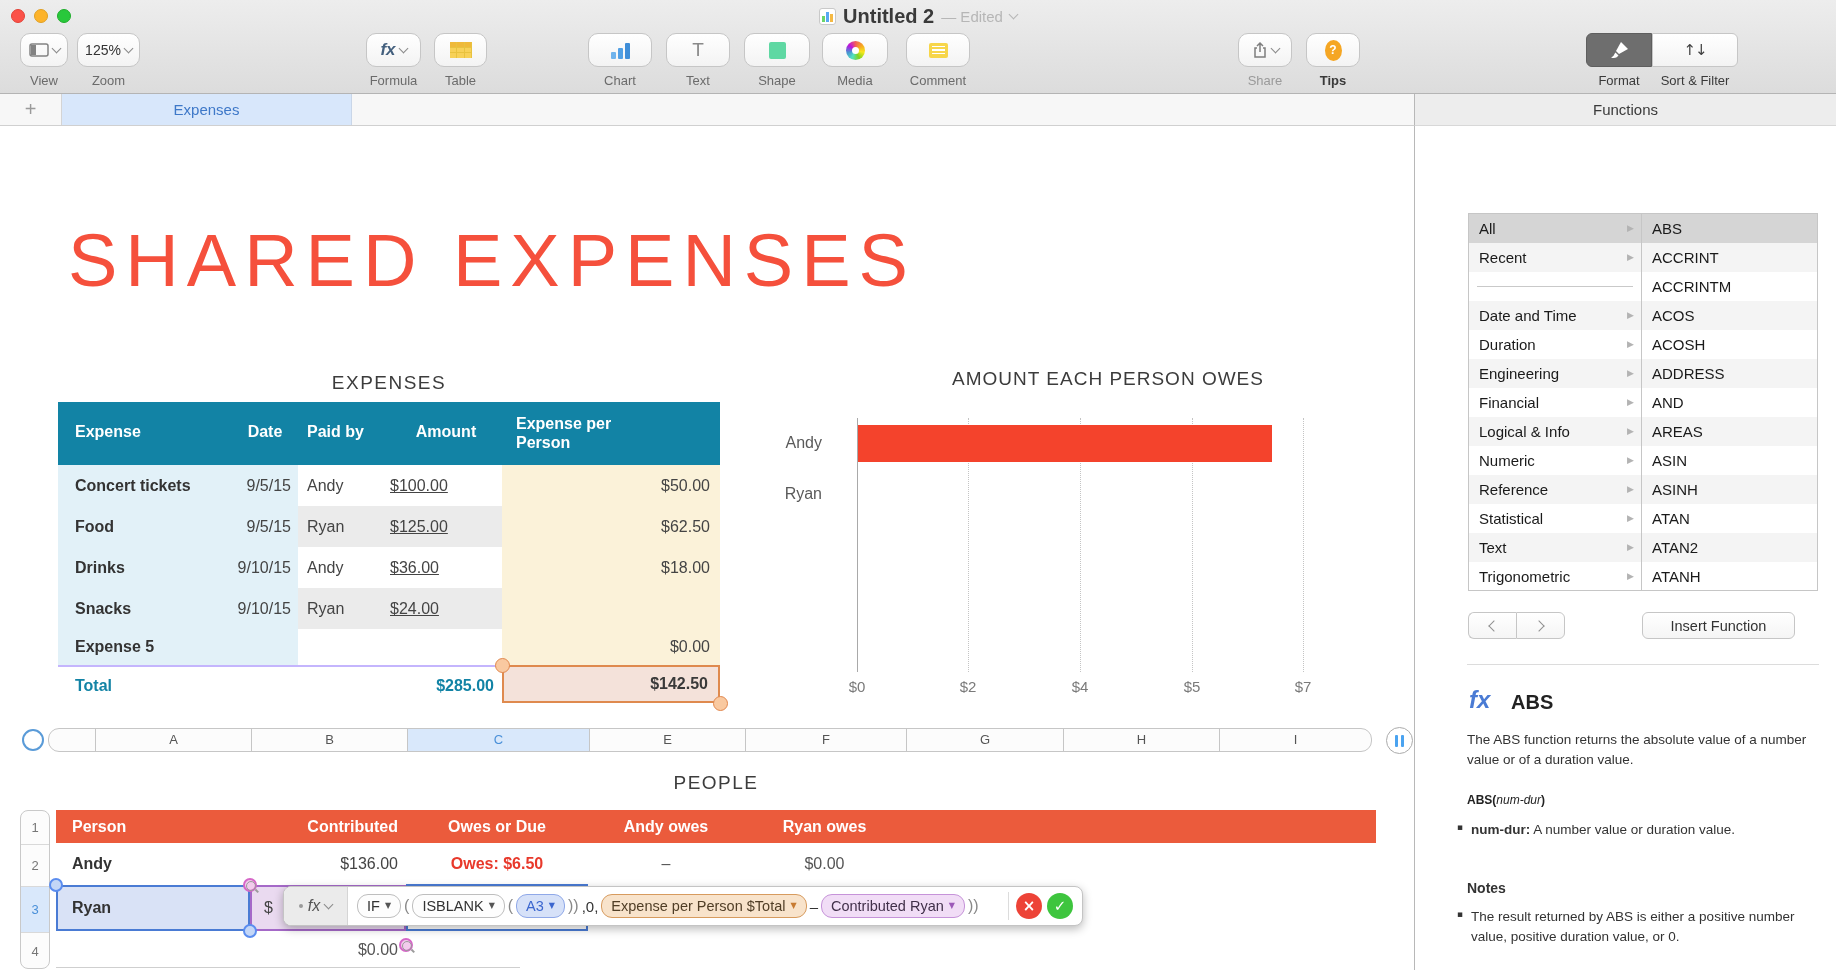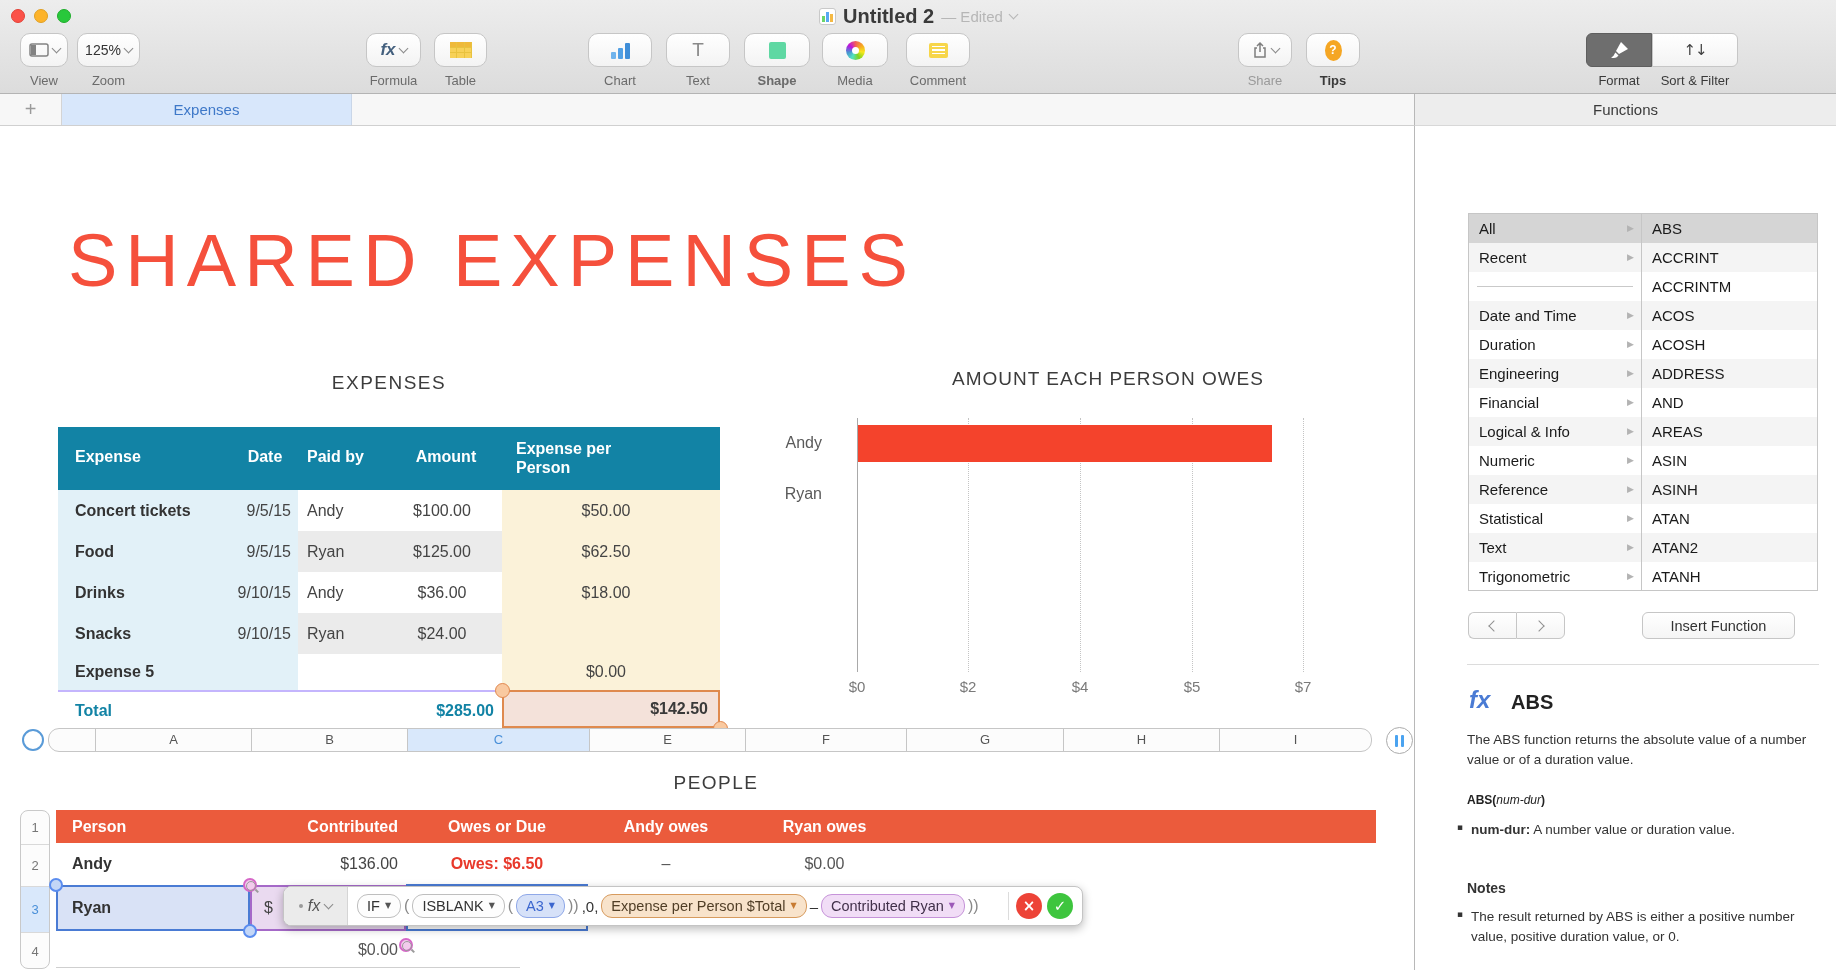--- a/index.html
+++ b/index.html
@@ -37,31 +37,31 @@
   
   .tabbar{position:absolute;left:0;top:94px;width:1414px;height:32px;background:#F7F7F7;border-bottom:1px solid #D0D0D0;box-sizing:border-box;}
   .tab-add{position:absolute;left:0;top:0;width:62px;height:31px;border-right:1px solid #D4D4D4;display:flex;align-items:center;justify-content:center;color:#9A9A9A;font-size:20px;box-sizing:border-box;}
   .tab-active{position:absolute;left:62px;top:0;width:290px;height:31px;background:#D8E7FB;border-right:1px solid #C9D6E8;display:flex;align-items:center;justify-content:center;color:#3E78C8;font-size:15px;box-sizing:border-box;}
   .side-header{position:absolute;left:1414px;top:94px;width:422px;height:32px;background:#EDEDED;border-bottom:1px solid #D8D8D8;border-left:1px solid #B8B8B8;box-sizing:border-box;display:flex;align-items:center;justify-content:center;font-size:15px;color:#3A3A3A;}
   .side-body{position:absolute;left:1414px;top:126px;width:422px;height:844px;background:#fff;border-left:1px solid #B8B8B8;box-sizing:border-box;}
   
   .heading{position:absolute;left:68px;top:218px;font-size:74px;letter-spacing:8px;color:#F5503C;white-space:nowrap;}
   .sec-title{position:absolute;text-align:center;font-size:19px;color:#3C3C3C;letter-spacing:1.5px;}
   
-  .xtable{position:absolute;left:58px;top:427px;width:662px;height:301px;font-size:16px;}
+  .xtable{position:absolute;left:58px;top:402px;width:662px;height:301px;font-size:16px;}
   .xhead{position:absolute;left:0;top:0;width:662px;height:63px;background:#1283A5;color:#fff;font-weight:bold;}
   .xhead span{position:absolute;line-height:1.2;}
   .colbg{position:absolute;top:63px;height:200px;}
   .xrow{position:absolute;left:0;width:662px;height:41px;line-height:41px;color:#444;}
   .xc{position:absolute;top:0;height:100%;box-sizing:border-box;white-space:nowrap;overflow:hidden;}
   .xc1{left:0;width:174px;padding-left:17px;font-weight:bold;color:#333;}
   .xc2{left:174px;width:66px;text-align:right;padding-right:7px;}
   .xc3{left:240px;width:92px;padding-left:9px;}
-  .xc4{left:332px;width:112px;text-align:center;padding-right:8px;}
-  .xc5{left:444px;width:218px;text-align:center;padding-right:10px;}
+  .xc4{left:332px;width:112px;text-align:left;padding-right:8px;text-decoration:underline;}
+  .xc5{left:444px;width:218px;text-align:right;padding-right:10px;}
   .xtotal{position:absolute;left:0;top:263px;width:662px;height:38px;line-height:38px;border-top:2px solid #c4b5fd;box-sizing:border-box;font-weight:bold;color:#1283A5;}
   .sel-cell{position:absolute;left:444px;top:263px;width:218px;height:38px;background:#F4E2DA;border:2px solid #DF8A4E;box-sizing:border-box;line-height:34px;text-align:right;padding-right:10px;font-weight:bold;color:#3A3A3A;}
   .orange-dot{position:absolute;width:15px;height:15px;border-radius:50%;background:#F9C9A0;border:1.5px solid #E1874D;box-sizing:border-box;}
   
   .gridline{position:absolute;top:418px;height:254px;width:0;border-left:1px dotted #C4C4C4;}
   .axisline{position:absolute;top:418px;height:254px;width:1px;background:#A9A9A9;}
   .cat-label{position:absolute;width:86px;text-align:right;font-size:16px;color:#5A5A5A;}
   .tick{position:absolute;top:678px;width:44px;text-align:center;font-size:15px;color:#7A7A7A;}
   .bar{position:absolute;background:#F4432C;}
   
@@ -215,21 +215,21 @@
       <div class="tb-label">Chart</div>
     </div>
 
     <div class="tool" style="left:658px;width:80px;">
       <div class="tb-btn" style="width:64px;">
         <span class="text-icon">T</span>
       </div>
       <div class="tb-label">Text</div>
     </div>
 
-    <div class="tool" style="left:736px;width:82px;font-weight:bold;">
+    <div class="tool" style="left:736px;width:82px;">
       <div class="tb-btn" style="width:66px;">
         <span class="shape-icon"></span>
       </div>
       <div class="tb-label">Shape</div>
     </div>
 
     <div class="tool" style="left:814px;width:82px;">
       <div class="tb-btn" style="width:66px;">
         <span class="media-icon"></span>
       </div>

